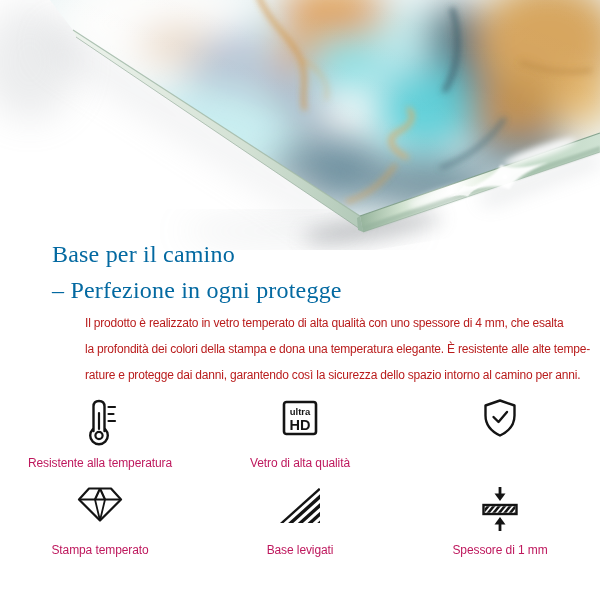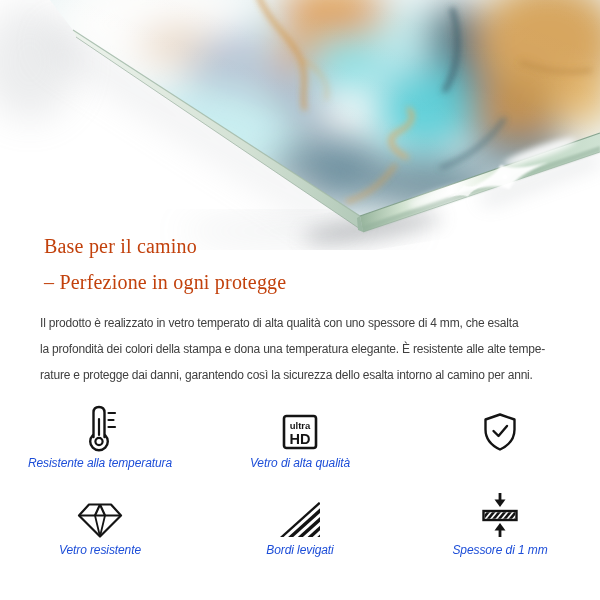--- a/index.html
+++ b/index.html
@@ -1,27 +1,27 @@
 <!DOCTYPE html>
 <html><head>
 <meta charset="utf-8">
 <style>
   html,body{margin:0;padding:0;background:#fff;}
   .page{position:relative;width:600px;height:600px;background:#ffffff;overflow:hidden;
         font-family:"Liberation Sans",sans-serif;}
   .hero{position:absolute;left:0;top:0;width:600px;height:250px;}
-  .title{position:absolute;left:40px;top:224px;margin:4px;font-family:"Liberation Serif",serif;
-         font-weight:400;font-size:20px;line-height:36px;color:#c2410c;letter-spacing:.2px;}
+  .title{position:absolute;left:40px;top:224px;margin:12px;font-family:"Liberation Serif",serif;
+         font-weight:400;font-size:24px;line-height:36px;color:#0369a1;letter-spacing:.2px;}
   .desc{position:absolute;left:40px;top:310px;width:525px;}
-  .dline{white-space:nowrap;font-size:12px;line-height:26px;color:#404040;letter-spacing:-0.2px;}
+  .dline{white-space:nowrap;font-size:12px;line-height:26px;color:#b91c1c;letter-spacing:-0.2px;margin-left:45px;}
   .features{position:absolute;left:0;top:398px;width:600px;display:grid;
             grid-template-columns:repeat(3,200px);row-gap:14px;}
   .cell{display:flex;flex-direction:column;align-items:center;}
-  .icon-box{height:54px;display:flex;align-items:flex-end;justify-content:center;}
-  .flabel{margin-top:4px;font-size:12px;line-height:15px;color:#1d4ed8;letter-spacing:-0.1px;font-style:italic;}
+  .icon-box{height:54px;display:flex;align-items:flex-start;justify-content:center;}
+  .flabel{margin-top:4px;font-size:12px;line-height:15px;color:#be185d;letter-spacing:-0.1px;}
   svg{display:block;}
 </style>
 </head>
 <body>
 
 <div class="page">
 
   <div class="hero">
     <svg width="600" height="250" viewBox="0 0 600 250">
       <defs>
@@ -130,21 +130,21 @@
   </div>
 
   <h1 class="title">
     <div>Base per il camino</div>
     <div>– Perfezione in ogni protegge</div>
   </h1>
 
   <div class="desc">
     <div class="dline">Il prodotto è realizzato in vetro temperato di alta qualità con uno spessore di 4 mm, che esalta</div>
     <div class="dline">la profondità dei colori della stampa e dona una temperatura elegante. È resistente alle alte tempe-</div>
-    <div class="dline">rature e protegge dai danni, garantendo così la sicurezza dello esalta intorno al camino per anni.</div>
+    <div class="dline">rature e protegge dai danni, garantendo così la sicurezza dello spazio intorno al camino per anni.</div>
   </div>
 
   <div class="features">
 
     <div class="cell">
       <div class="icon-box">
         <svg width="34" height="48" viewBox="0 0 34 48">
           <g stroke="#141414" fill="none" stroke-width="2.4" stroke-linecap="round">
             <circle cx="16" cy="37.5" r="8.8"></circle>
             <path d="M10.5,33 V8.5 Q10.5,3 16,3 Q21.5,3 21.5,8.5 V33" fill="#ffffff"></path>
@@ -183,42 +183,42 @@
       <div class="icon-box">
         <svg width="48" height="38" viewBox="0 0 48 38">
           <g stroke="#141414" fill="none" stroke-width="2.2" stroke-linejoin="round">
             <path d="M3,14.5 L13,3.5 H35 L45,14.5 L24,35.5 Z"></path>
             <line x1="3" y1="14.5" x2="45" y2="14.5"></line>
             <path d="M24,3.5 L19,14.5 M24,3.5 L29,14.5"></path>
             <path d="M19,14.5 L24,35.5 M29,14.5 L24,35.5" stroke-width="1.8"></path>
           </g>
         </svg>
       </div>
-      <div class="flabel">Vetro resistente</div>
+      <div class="flabel">Stampa temperato</div>
     </div>
 
     <div class="cell">
       <div class="icon-box">
         <svg width="44" height="40" viewBox="0 0 44 40">
           <defs>
               <clipPath id="triClip">
                 <polygon points="2,38 42,2 42,38"></polygon>
               </clipPath>
             </defs>
           <g clip-path="url(#triClip)" stroke="#141414" stroke-width="3.4">
             <line x1="1.4" y1="39.4" x2="41.4" y2="3.4"></line>
             <line x1="6" y1="44" x2="46" y2="8"></line>
             <line x1="10.6" y1="48.6" x2="50.6" y2="12.6"></line>
             <line x1="15.2" y1="53.2" x2="55.2" y2="17.2"></line>
             <line x1="19.8" y1="57.8" x2="59.8" y2="21.8"></line>
             <line x1="24.4" y1="62.4" x2="64.4" y2="26.4"></line>
           </g>
         </svg>
       </div>
-      <div class="flabel">Bordi levigati</div>
+      <div class="flabel">Base levigati</div>
     </div>
 
     <div class="cell">
       <div class="icon-box">
         <svg width="40" height="48" viewBox="0 0 40 48">
           <defs>
               <clipPath id="barClip">
                 <rect x="4.7" y="21.2" width="30.6" height="6.6"></rect>
               </clipPath>
             </defs>

